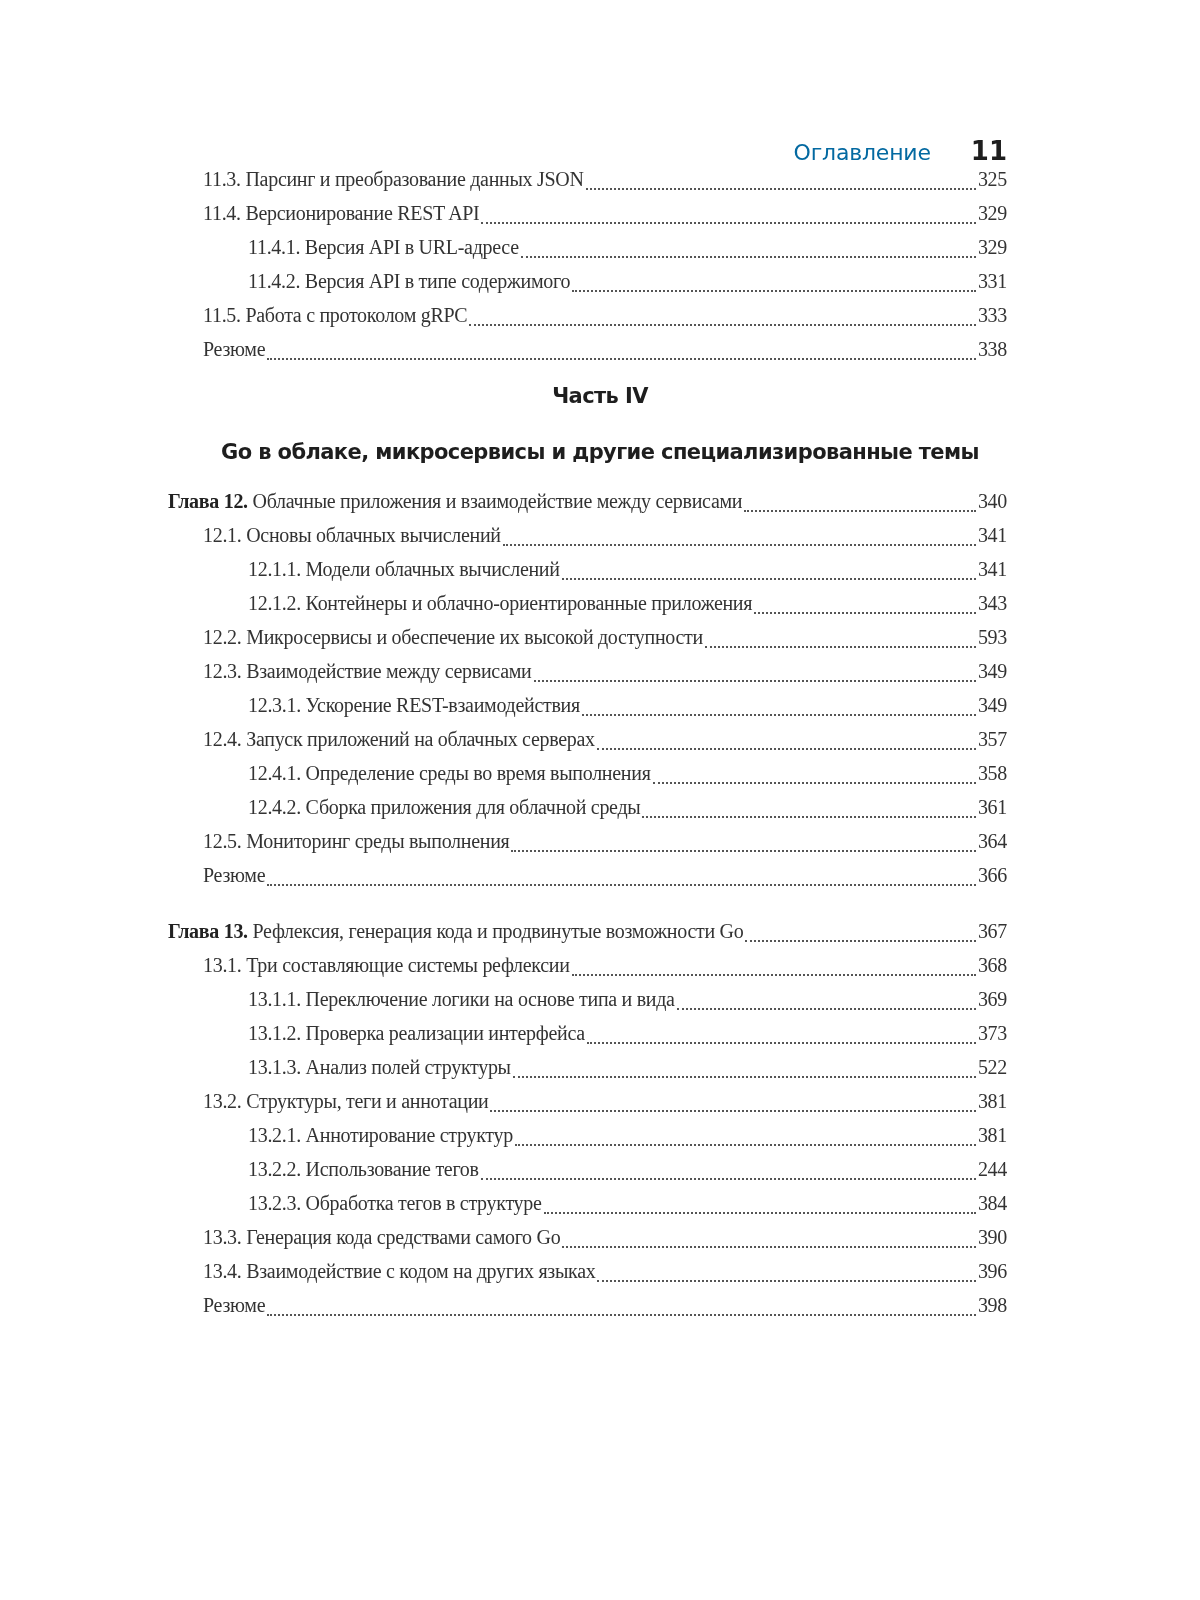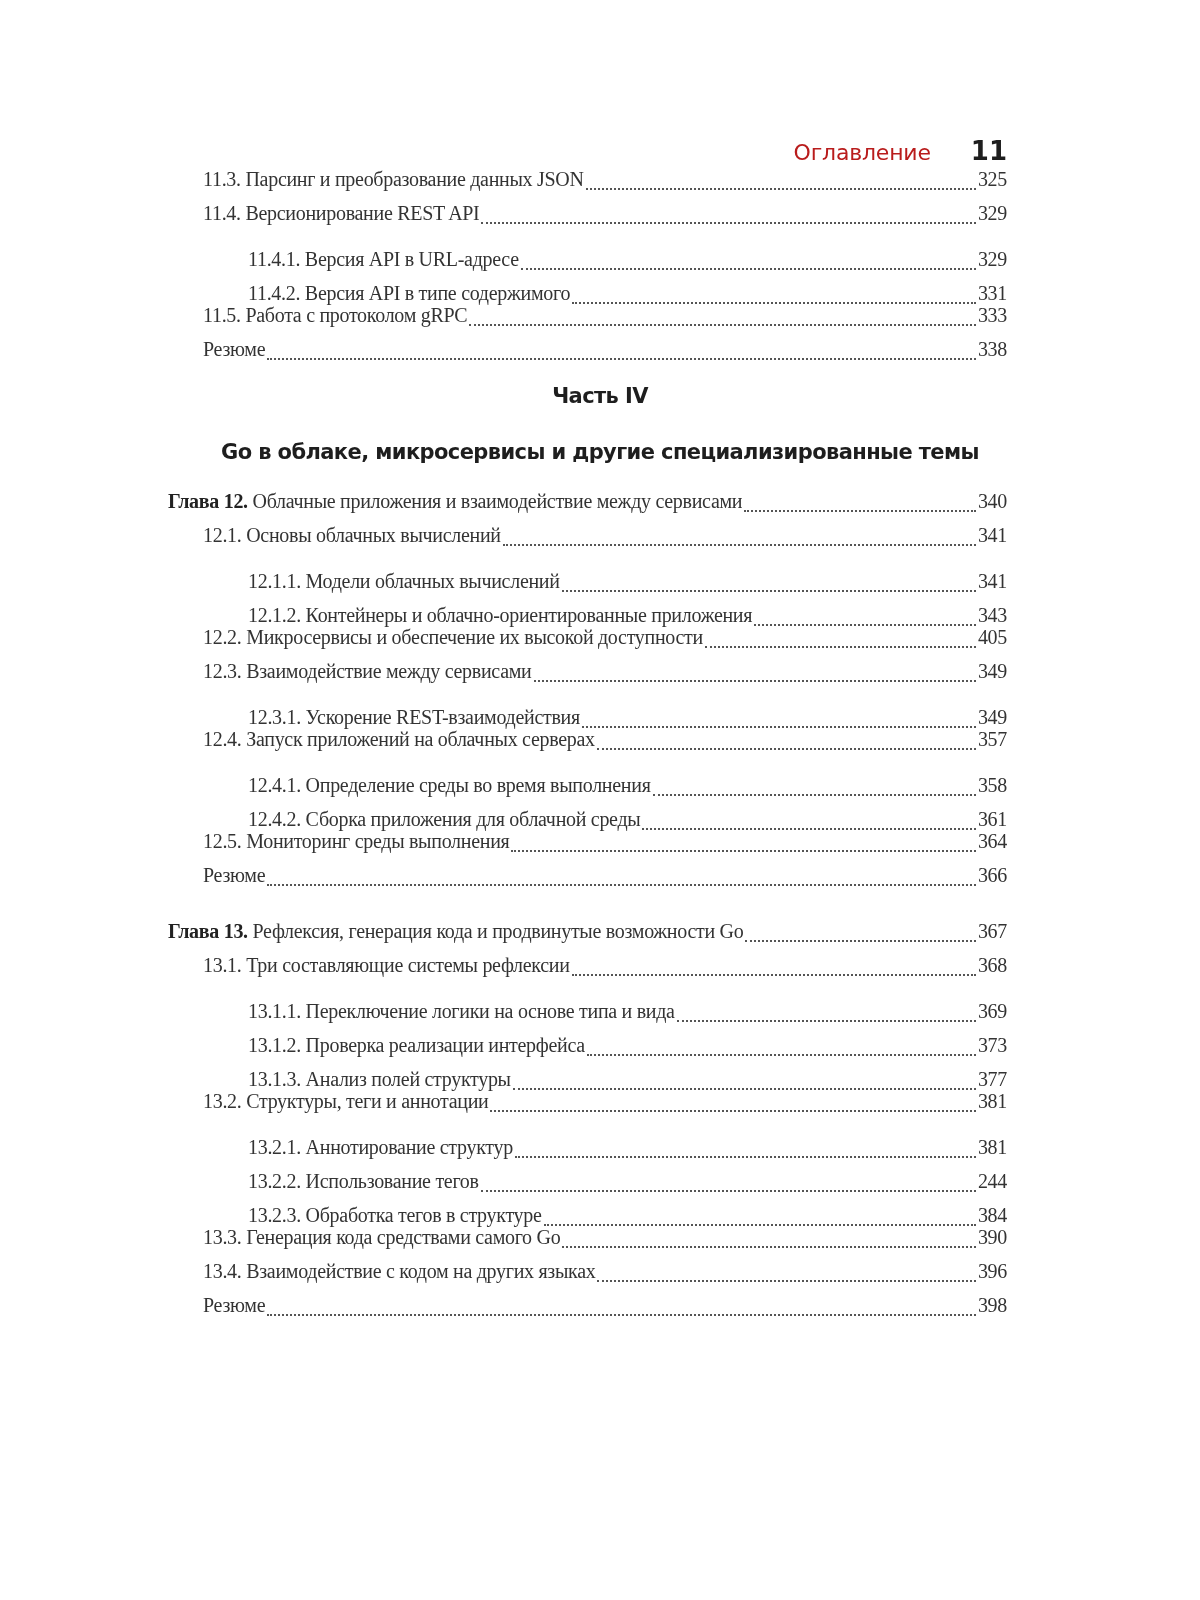--- a/index.html
+++ b/index.html
@@ -2,39 +2,39 @@
 <html><head>
 <meta charset="utf-8">
 <style>
   html, body { margin: 0; padding: 0; background: #ffffff; }
   body { width: 1200px; height: 1600px; position: relative; overflow: hidden; color: #2b2b2b; }
   .running-head {
     position: absolute; top: 100px; right: 193px;
     display: flex; align-items: baseline; gap: 40px;
     font-family: "DejaVu Sans", sans-serif;
   }
-  .rh-title { font-size: 22px; color: #b91c1c; letter-spacing: -0.2px; }
+  .rh-title { font-size: 22px; color: #0369a1; letter-spacing: -0.2px; }
   .rh-num { font-size: 26px; font-weight: bold; color: #1e1e1e; margin-top: 36px; }
   .toc { position: absolute; left: 0; width: 1200px; }
   .entry {
     position: absolute; right: 193px;
     height: 34px; display: flex; align-items: baseline;
     font-family: "Liberation Serif", serif; font-size: 20px; color: #333;
     letter-spacing: -0.3px;
   }
   .entry .label { white-space: nowrap; }
   .entry .label b { font-weight: bold; color: #222; }
   .entry .dots {
     flex: 1; margin: 0 2px; border-bottom: 2px dotted #555; height: 0;
     position: relative; top: -4px; align-self: flex-end; margin-bottom: 8px;
   }
   .entry .page { white-space: nowrap; }
   .lvl0 { left: 168px; }
   .lvl1 { left: 203px; }
-  .lvl2 { left: 248px; margin-top: 12px; }
+  .lvl2 { left: 248px; }
   .part-heading {
     position: absolute; left: 0; width: 1200px; text-align: center;
     font-family: "DejaVu Sans", sans-serif; font-weight: bold; color: #1e1e1e;
     font-size: 21px; letter-spacing: -0.6px;
   }
 </style>
 </head>
 <body>
 
 <header class="running-head">
@@ -95,21 +95,21 @@
     <span class="page">341</span>
   </div>
   <div class="entry lvl2" style="top:592px">
     <span class="label">12.1.2. Контейнеры и облачно-ориентированные приложения</span>
     <span class="dots"></span>
     <span class="page">343</span>
   </div>
   <div class="entry lvl1" style="top:626px">
     <span class="label">12.2. Микросервисы и обеспечение их высокой доступности</span>
     <span class="dots"></span>
-    <span class="page">405</span>
+    <span class="page">593</span>
   </div>
   <div class="entry lvl1" style="top:660px">
     <span class="label">12.3. Взаимодействие между сервисами</span>
     <span class="dots"></span>
     <span class="page">349</span>
   </div>
   <div class="entry lvl2" style="top:694px">
     <span class="label">12.3.1. Ускорение REST-взаимодействия</span>
     <span class="dots"></span>
     <span class="page">349</span>
@@ -158,21 +158,21 @@
     <span class="page">369</span>
   </div>
   <div class="entry lvl2" style="top:1022px">
     <span class="label">13.1.2. Проверка реализации интерфейса</span>
     <span class="dots"></span>
     <span class="page">373</span>
   </div>
   <div class="entry lvl2" style="top:1056px">
     <span class="label">13.1.3. Анализ полей структуры</span>
     <span class="dots"></span>
-    <span class="page">377</span>
+    <span class="page">522</span>
   </div>
   <div class="entry lvl1" style="top:1090px">
     <span class="label">13.2. Структуры, теги и аннотации</span>
     <span class="dots"></span>
     <span class="page">381</span>
   </div>
   <div class="entry lvl2" style="top:1124px">
     <span class="label">13.2.1. Аннотирование структур</span>
     <span class="dots"></span>
     <span class="page">381</span>

